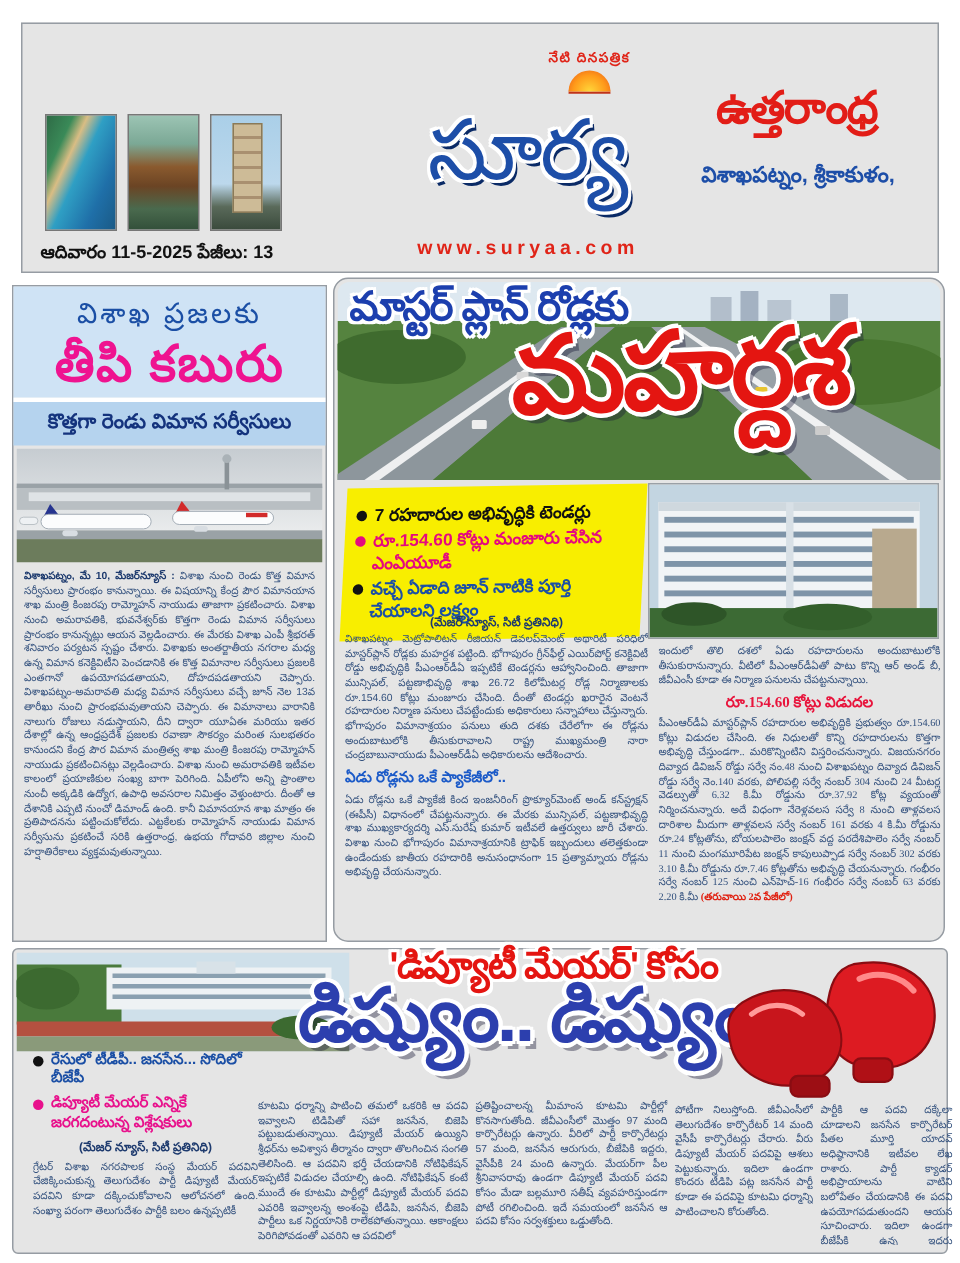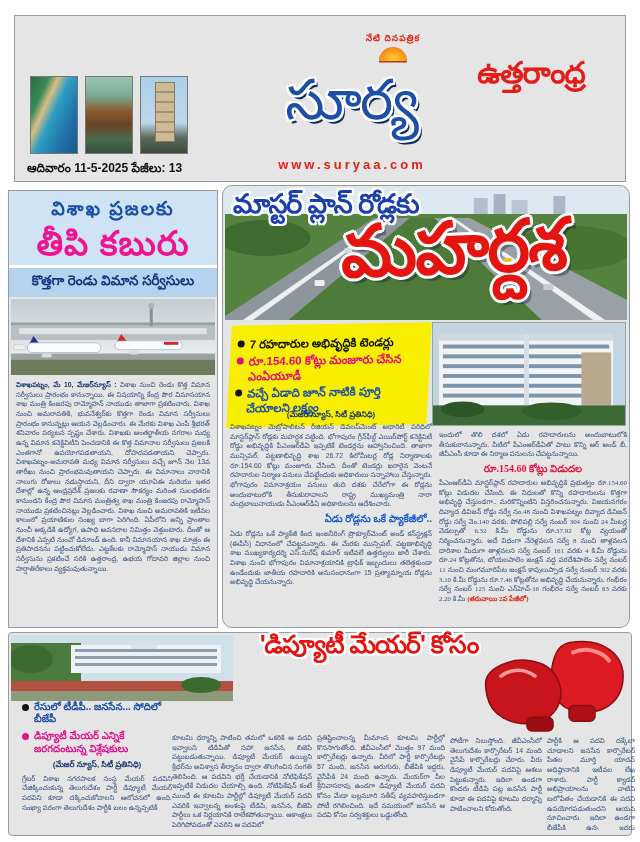--- a/index.html
+++ b/index.html
@@ -42,21 +42,21 @@
   .credit { text-align:center; font-size:8px; font-weight:bold; color:#1d3a6e; }
   .cont { color:#e02010; font-weight:bold; }
   .ow { text-shadow:-2px -2px 0 #fff,0 -2px 0 #fff,2px -2px 0 #fff,-2px 0 0 #fff,2px 0 0 #fff,
        -2px 2px 0 #fff,0 2px 0 #fff,2px 2px 0 #fff; }
   .ow-deep { text-shadow:-2px -2px 0 #fff,0 -3px 0 #fff,2px -2px 0 #fff,-3px 0 0 #fff,3px 0 0 #fff,
        -2px 2px 0 #fff,0 3px 0 #fff,2px 2px 0 #fff,4px 5px 0 rgba(25,25,55,.4); }
 
   
   #left-article { left:8px; top:190px; width:210px; height:438px; }
   .la-head { background:#cfe3f5; text-align:center; padding:7px 2px 3px; }
-  .la-kicker { color:#1b4fa5; font-size:19px; font-weight:bold; letter-spacing:2px; }
+  .la-kicker { color:#1b4fa5; font-size:19px; font-weight:normal; letter-spacing:2px; }
   .la-title  { color:#ef1390; font-size:34px; font-weight:800; line-height:1.12; letter-spacing:1px; }
   .la-strip { background:#b5d3ee; border-top:3px solid #fff; color:#14337d;
     font-weight:bold; font-size:13.5px; text-align:center; padding:5px 2px; }
   .la-photo { height:76px; margin:2px; }
   .la-photo svg { display:block; width:100%; height:100%; }
   .la-body { padding:3px 7px; }
 
   
   #main-article { left:222px; top:185px; width:408px; height:443px; border-radius:10px; overflow:hidden; }
   .ma-photo { position:absolute; left:2px; top:2px; width:402px; height:132px; }
@@ -68,21 +68,21 @@
   .ma-yellow { position:absolute; left:6px; top:138px; width:200px; box-sizing:border-box;
     padding:9px 7px; background:#f8ee00; transform:skew(-3deg,-1deg); }
   .yb-item { display:flex; gap:5px; font-size:11.5px; font-weight:bold; line-height:1.25; margin:3px 0; }
   .yb-dot { flex:0 0 7px; width:7px; height:7px; border-radius:50%; margin-top:3px; background:#111; }
   .yb-1 { color:#111; } .yb-2 { color:#e5097f; } .yb-2 .yb-dot { background:#e5097f; } .yb-3 { color:#1b4fa5; }
   .ma-bphoto { position:absolute; right:3px; top:136px; width:194px; height:104px; border:1px solid #9aa0a6; box-sizing:border-box; }
   .ma-bphoto svg { display:block; width:100%; height:100%; }
   .ma-credit { position:absolute; left:6px; top:224px; width:204px; }
   .ma-col-left  { position:absolute; left:7px;  top:236px; width:202px; bottom:4px; overflow:hidden; }
   .ma-col-right { position:absolute; left:216px; top:244px; width:188px; bottom:4px; overflow:hidden;font-family:Liberation Serif, serif; }
-  .subhead1 { text-align:right; color:#1b5ac8; font-size:10px; font-weight:bold; margin:3px 0 3px; }
+  .subhead1 { text-align:left; color:#1b5ac8; font-size:10px; font-weight:bold; margin:3px 0 3px; }
   .subhead2 { text-align:center; color:#e8143c; font-size:10px; font-weight:bold; margin:3px 0 2px; }
 
   
   #bottom-article { left:8px; top:632px; width:624px; height:204px; border-radius:4px; }
   .ba-photo { position:absolute; left:2px; top:2px; width:222px; height:66px; }
   .ba-photo svg { display:block; width:100%; height:100%; }
   .ba-kicker { position:absolute; left:170px; top:-3px; width:380px; text-align:center;
     font-size:25px; font-weight:800; color:#e41511; letter-spacing:-1px; }
   .ba-title { position:absolute; left:140px; top:19px; width:400px; text-align:center;
     font-size:50px; font-weight:800; color:#2c3fae; line-height:1; letter-spacing:-2px; }
@@ -114,20 +114,21 @@
         </div>
     </div>
     <div class="mast-tagline">
       <span>నేటి దినపత్రిక</span>
       <div class="sun"></div>
     </div>
     <div class="mast-logo">సూర్య</div>
     <div class="mast-web">www.suryaa.com</div>
     <div class="mast-edition">ఉత్తరాంధ్ర</div>
     <div class="mast-regions">
+      <div>విశాఖపట్నం, శ్రీకాకుళం,</div>
     </div>
     <div class="mast-dateline">ఆదివారం  11-5-2025  పేజీలు: 13</div>
   </div>
 
   <div class="box" id="left-article">
     <div class="la-head">
       <div class="la-kicker">విశాఖ ప్రజలకు</div>
       <div class="la-title">తీపి కబురు</div>
     </div>
     <div class="la-strip">కొత్తగా రెండు విమాన సర్వీసులు</div>
@@ -255,20 +256,21 @@
             <rect x="64" y="21" width="142" height="3"></rect>
             <rect x="64" y="28" width="142" height="3"></rect>
         </g>
         <rect x="120" y="6" width="26" height="8" fill="#d8e2e8"></rect>
         <rect x="0" y="46" width="222" height="10" fill="#b45040"></rect>
         <rect x="0" y="56" width="222" height="10" fill="#8a9a7a"></rect>
         <ellipse cx="190" cy="50" rx="20" ry="8" fill="#3c6a30"></ellipse>
       </svg>
     </div>
     <div class="ba-kicker ow">'డిప్యూటీ మేయర్' కోసం</div>
+    <div class="ba-title ow-deep">డిష్యుం.. డిష్యుం</div>
     <div class="ba-gloves">
       <svg viewBox="0 0 156 102" preserveAspectRatio="none">
         <g stroke="#8a0c12" stroke-width="1.5">
           <path d="M96 10 C130 4 152 22 150 48 C148 72 128 84 104 80 C86 77 76 62 78 42 C80 24 84 13 96 10 Z" fill="#dd1b22"></path>
           <path d="M22 36 C44 22 74 26 84 46 C94 66 84 88 60 92 C38 95 18 84 14 64 C11 50 12 43 22 36 Z" fill="#c8151c"></path>
           <rect x="96" y="74" width="26" height="16" rx="5" fill="#b01016"></rect>
           <rect x="54" y="86" width="26" height="14" rx="5" fill="#9c0e14"></rect>
         </g>
         <path d="M100 20 C112 14 128 18 136 28" stroke="#ff8a8a" stroke-width="4" fill="none" stroke-linecap="round"></path>
         <path d="M28 44 C38 36 52 36 62 44" stroke="#ff9a9a" stroke-width="3.5" fill="none" stroke-linecap="round"></path>

